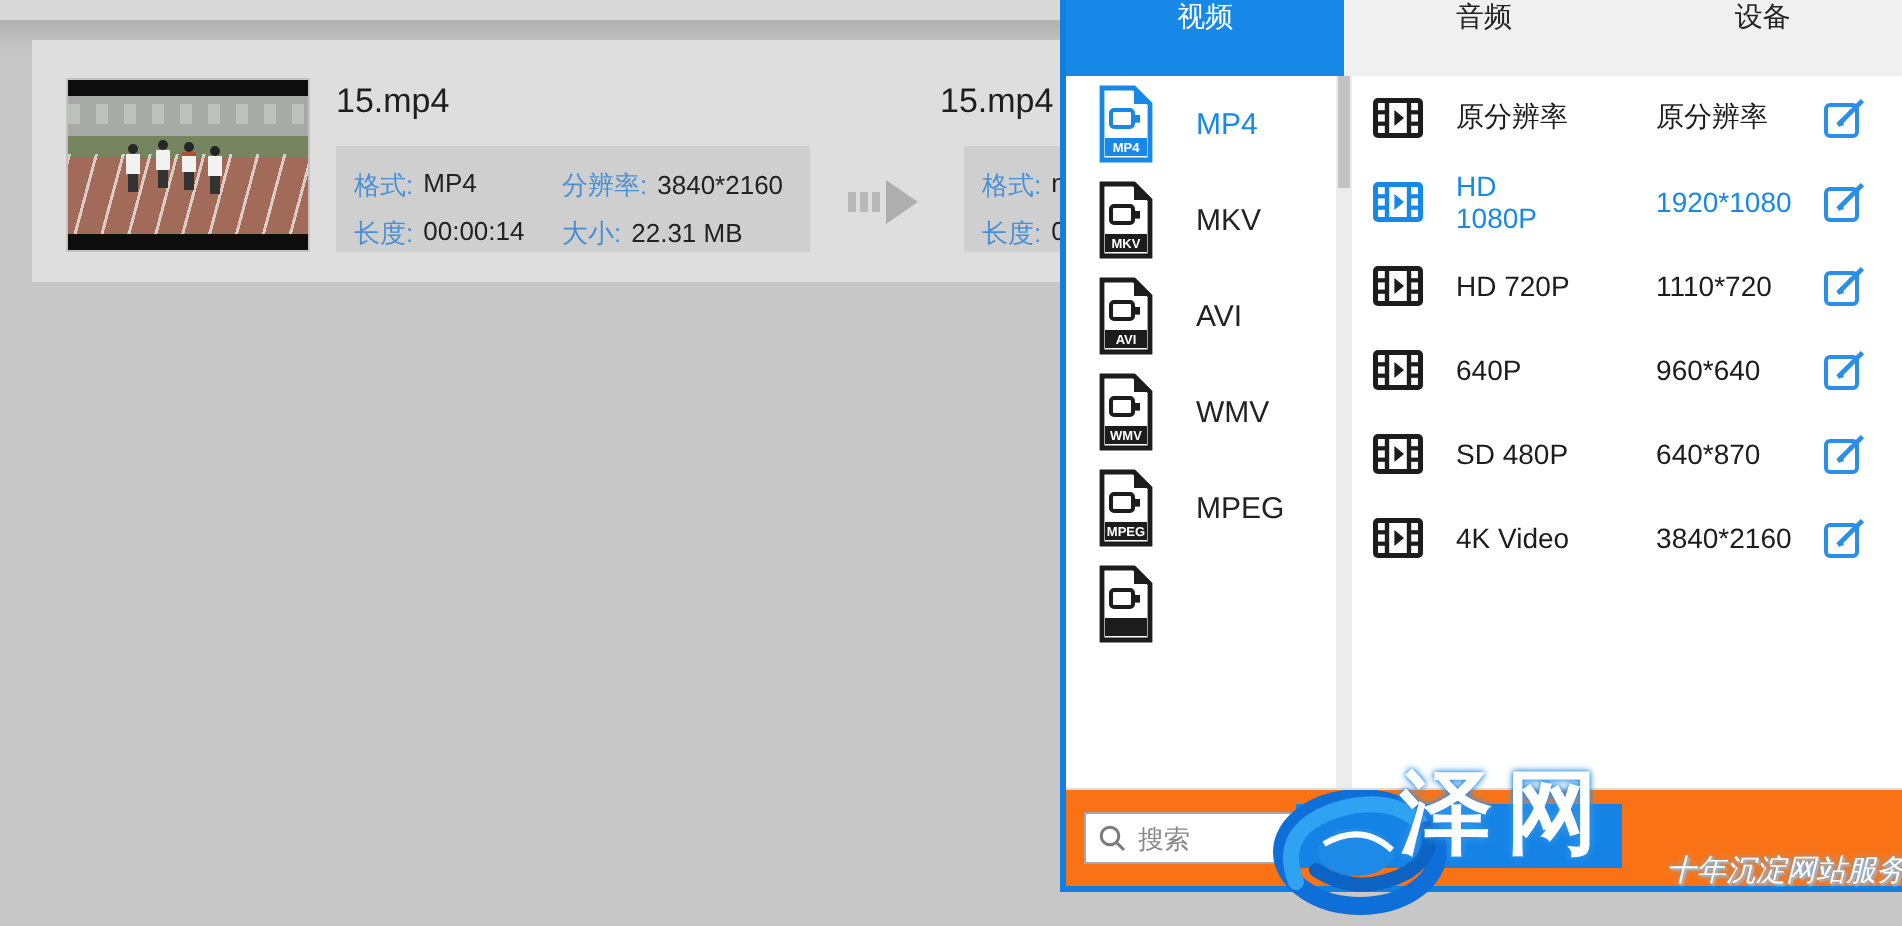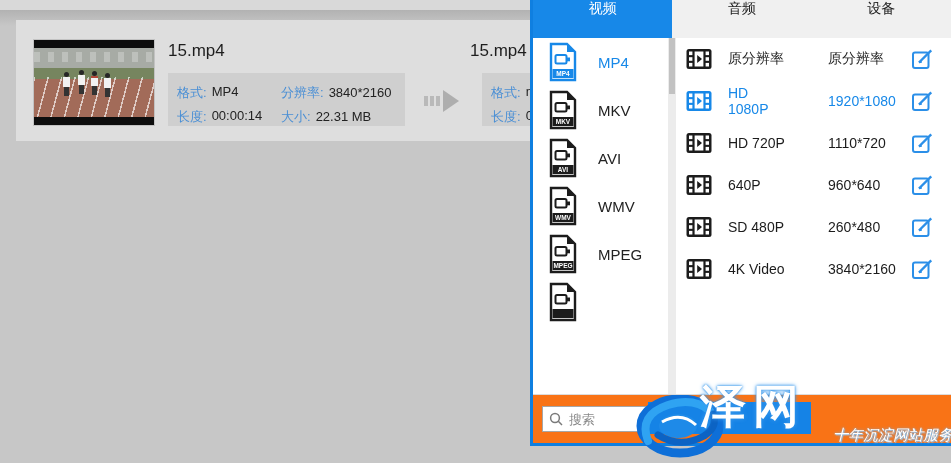--- a/index.html
+++ b/index.html
@@ -379,21 +379,21 @@
                 <rect x="3" y="9.2" width="3.4" height="3.6" fill="#fff"></rect>
                 <rect x="3" y="14.9" width="3.4" height="3.6" fill="#fff"></rect>
                 <rect x="19.6" y="3.5" width="3.4" height="3.6" fill="#fff"></rect>
                 <rect x="19.6" y="9.2" width="3.4" height="3.6" fill="#fff"></rect>
                 <rect x="19.6" y="14.9" width="3.4" height="3.6" fill="#fff"></rect>
                 <rect x="8.6" y="3.5" width="8.8" height="15" fill="#fff"></rect>
                 <path d="M11.2 7 L16 11 L11.2 15 Z" fill="currentColor"></path>
               </svg>
             </span>
             <span class="preset-name">SD 480P</span>
-            <span class="preset-res">260*480</span>
+            <span class="preset-res">640*870</span>
             <span class="edit-icon">
               <svg width="22" height="22" viewBox="0 0 22 22">
                 <rect x="2" y="4.5" width="15.5" height="15.5" rx="2" fill="none" stroke="#2b8fe8" stroke-width="2"></rect>
                 <path d="M8 14.5 L20.2 2.3" stroke="#2b8fe8" stroke-width="2.4"></path>
                 <path d="M8 14.5 l2.8 -0.6" stroke="#2b8fe8" stroke-width="1.6"></path>
               </svg>
             </span>
           </div>
 
           <div class="preset-row">

